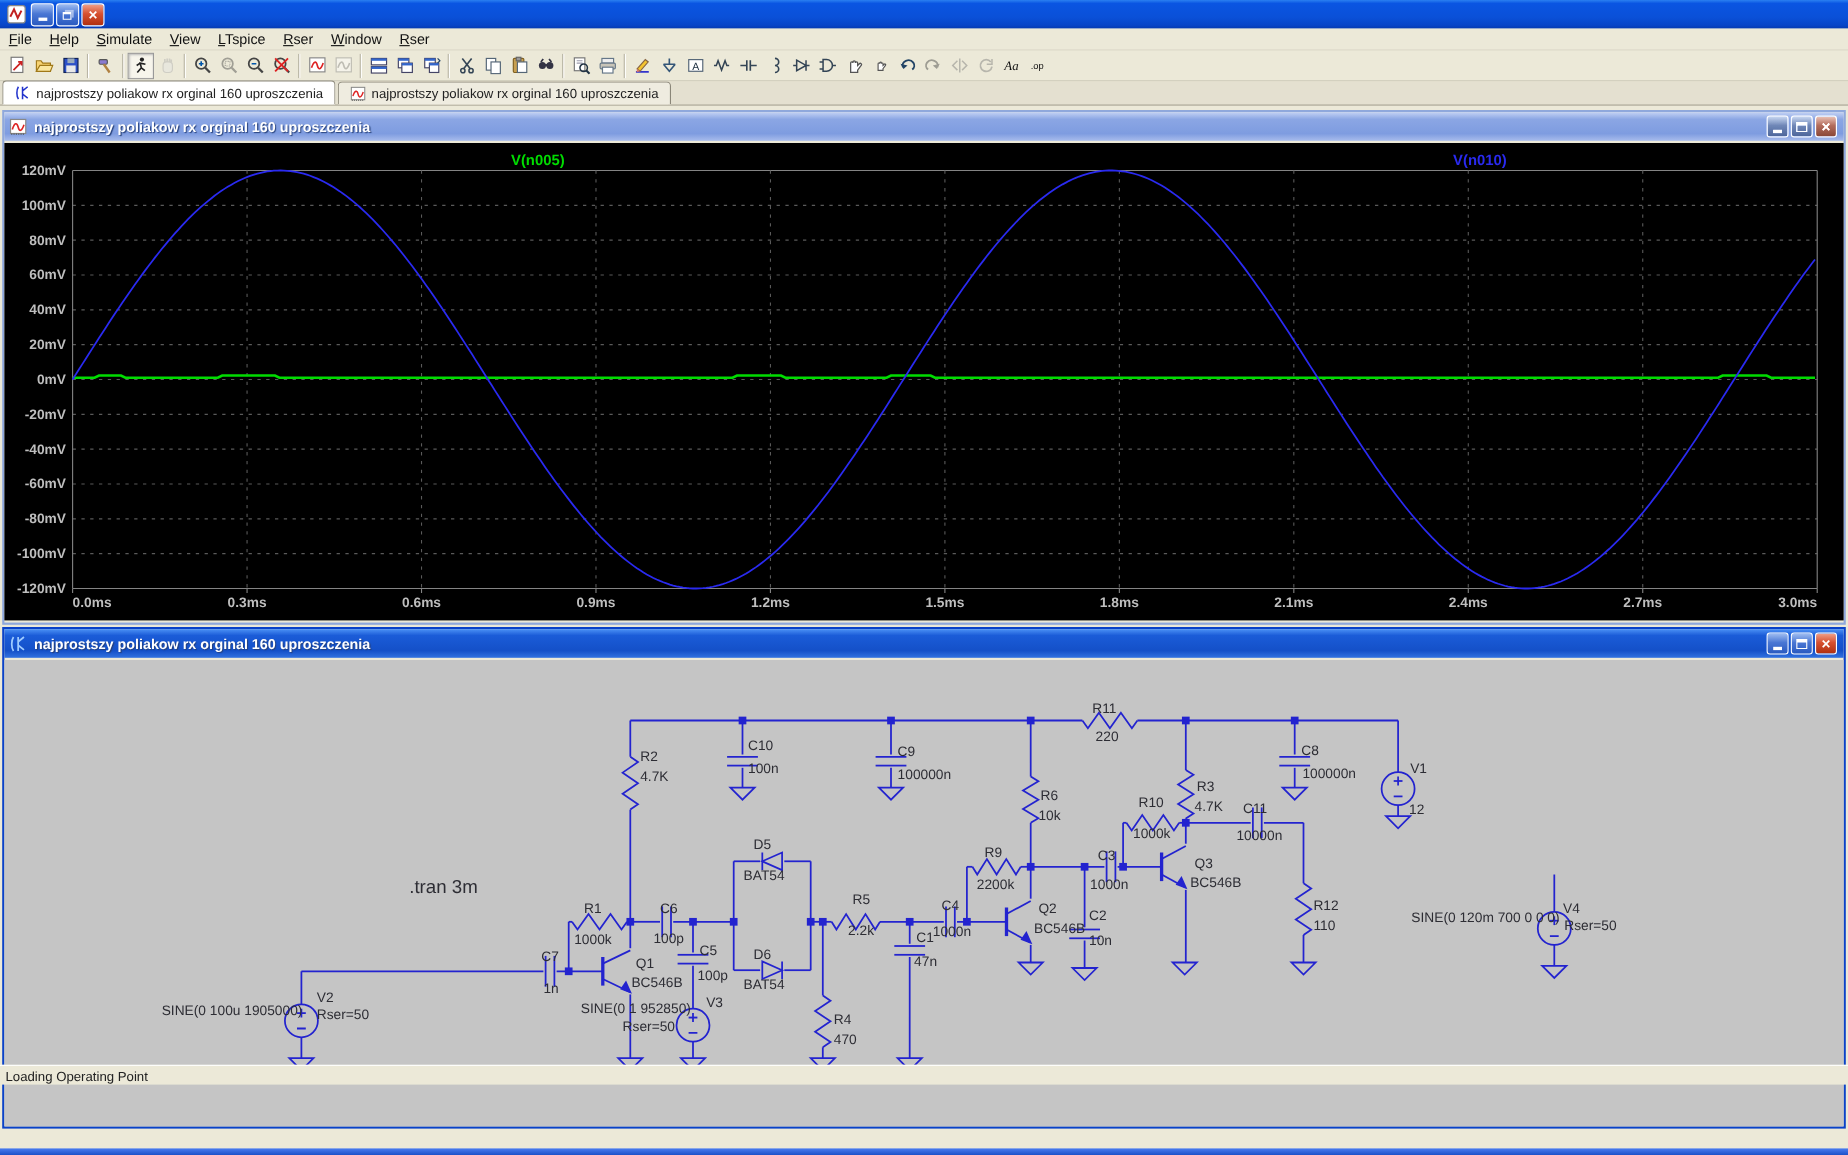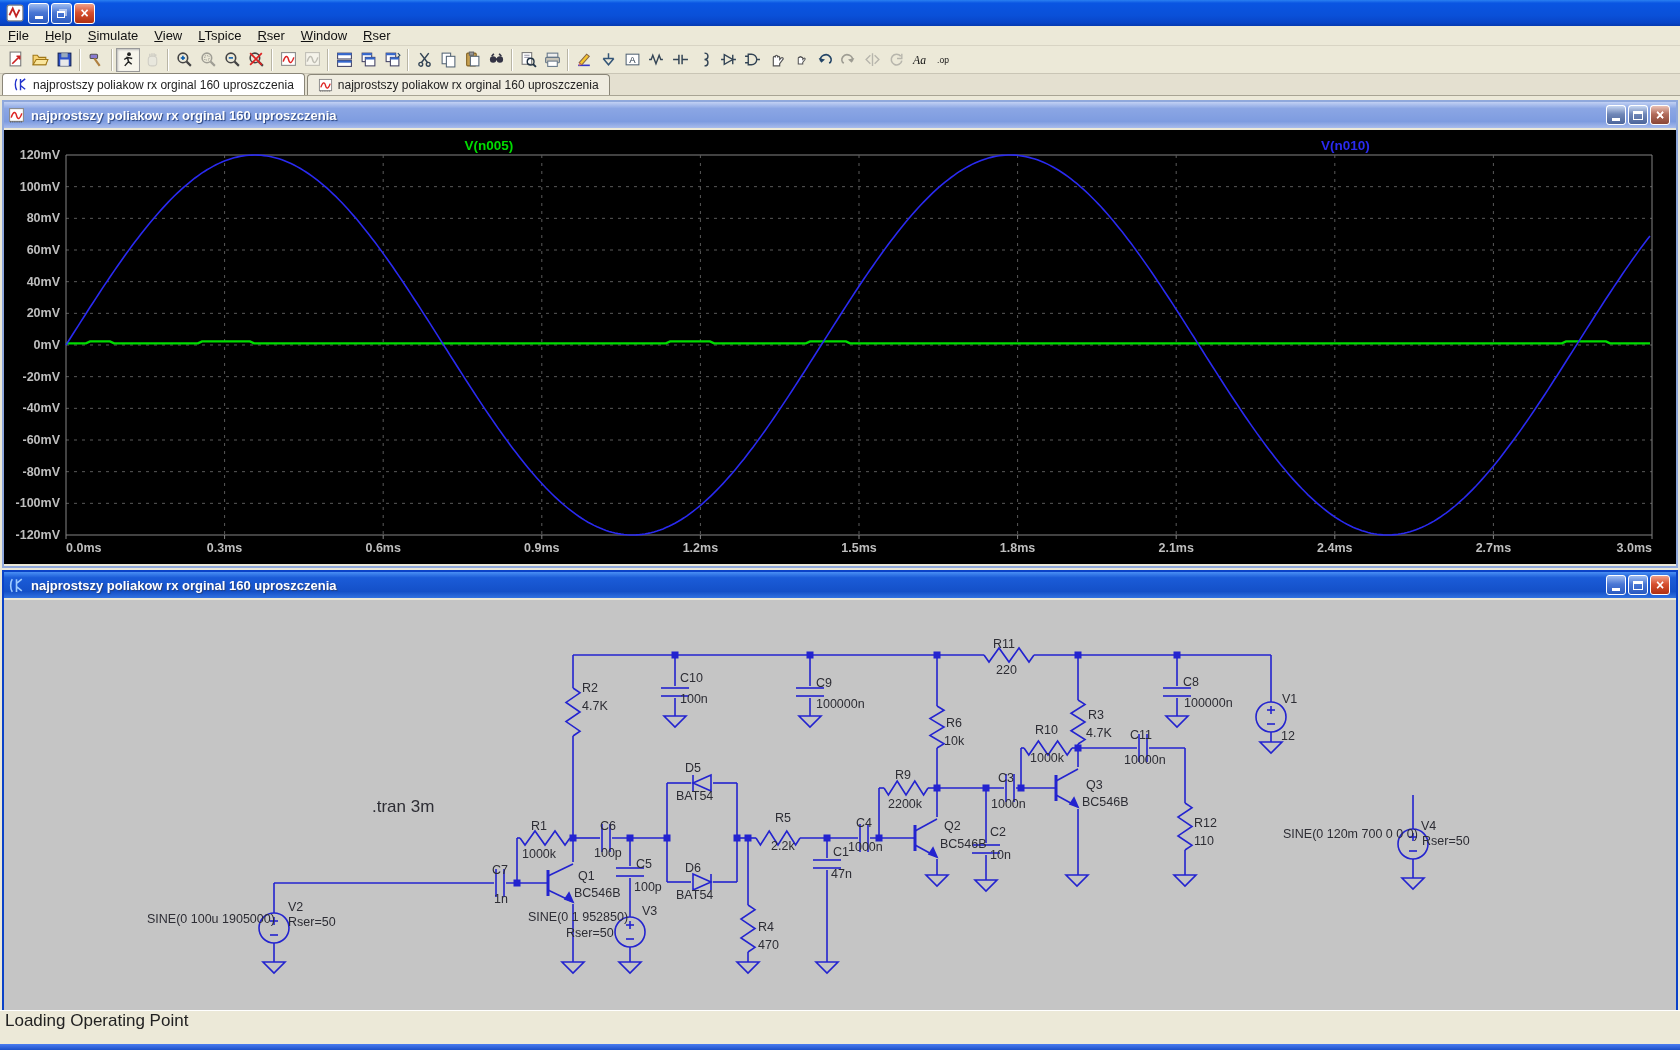--- a/index.html
+++ b/index.html
@@ -51,22 +51,22 @@
     background:linear-gradient(180deg,#c2d1f4 0%,#8ba6e4 25%,#7e9ce0 75%,#a8bcec 100%); }
   .activewin .ctitle { background:linear-gradient(180deg,#4a90f4 0%,#1b5cd8 22%,#1450c8 75%,#3272e0 100%); }
   .ctitle .cicon { width:17px; height:17px; margin-right:6px; flex:0 0 auto; }
   .ctitle .ctext { color:#fff; font-weight:bold; font-size:13px; text-shadow:1px 1px 1px #26407a; flex:1; white-space:nowrap; }
   .ctitle .wbtn { width:20px; height:20px; }
 
   #plot-svg { position:absolute; left:4px; top:130px; width:1672px; height:434px; background:#000; display:block; }
   #schem-svg { position:absolute; left:4px; top:600px; width:1672px; height:424px; background:#c5c5c5; display:block; }
 
   
-  .statusbar { position:absolute; left:0; top:1010px; width:1680px; height:18px; background:#ece9d8;
-    border-top:1px solid #fff; font-size:17px; color:#222; display:flex; align-items:flex-start; padding-left:5px; }
+  .statusbar { position:absolute; left:0; top:968px; width:1680px; height:18px; background:#ece9d8;
+    border-top:1px solid #fff; font-size:12px; color:#222; display:flex; align-items:flex-end; padding-left:5px; }
   .bottom-strip { position:absolute; left:0; top:1044px; width:1680px; height:6px;
     background:linear-gradient(180deg,#4a7cf0,#1c50c8); }
 </style>
 </head>
 <body>
 
 <div class="titlebar">
   <svg class="ticon" viewBox="0 0 16 16">
     <rect x="1" y="1" width="14" height="14" rx="2" fill="#fff" stroke="#888"></rect>
     <path d="M3 10 L6 4 L9 11 L12 5" stroke="#c22222" stroke-width="1.6" fill="none"></path>

